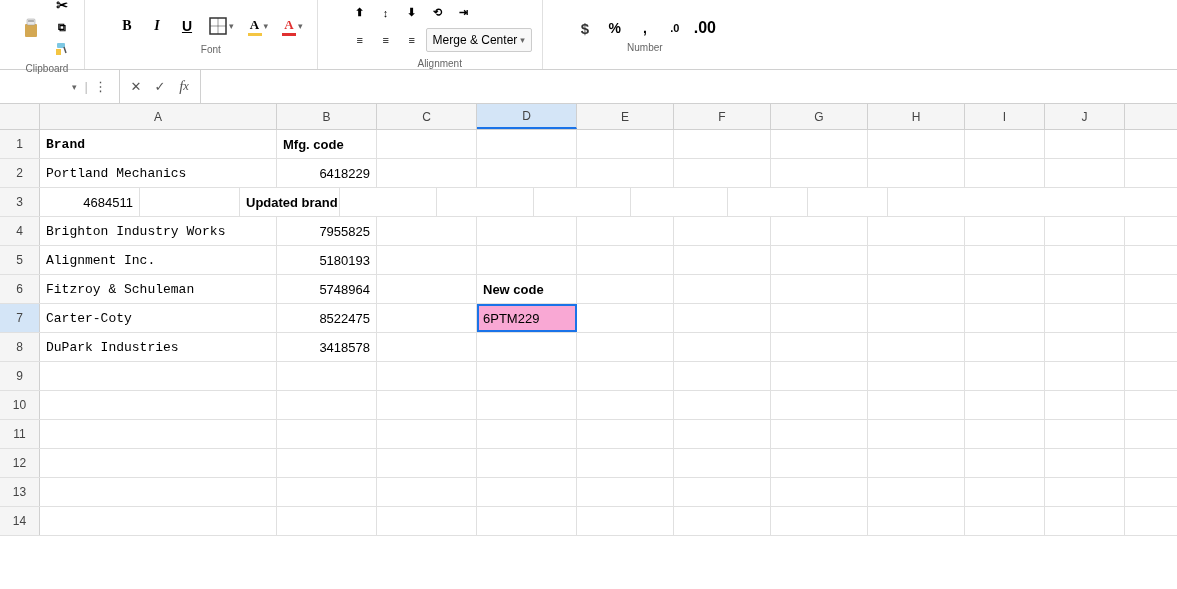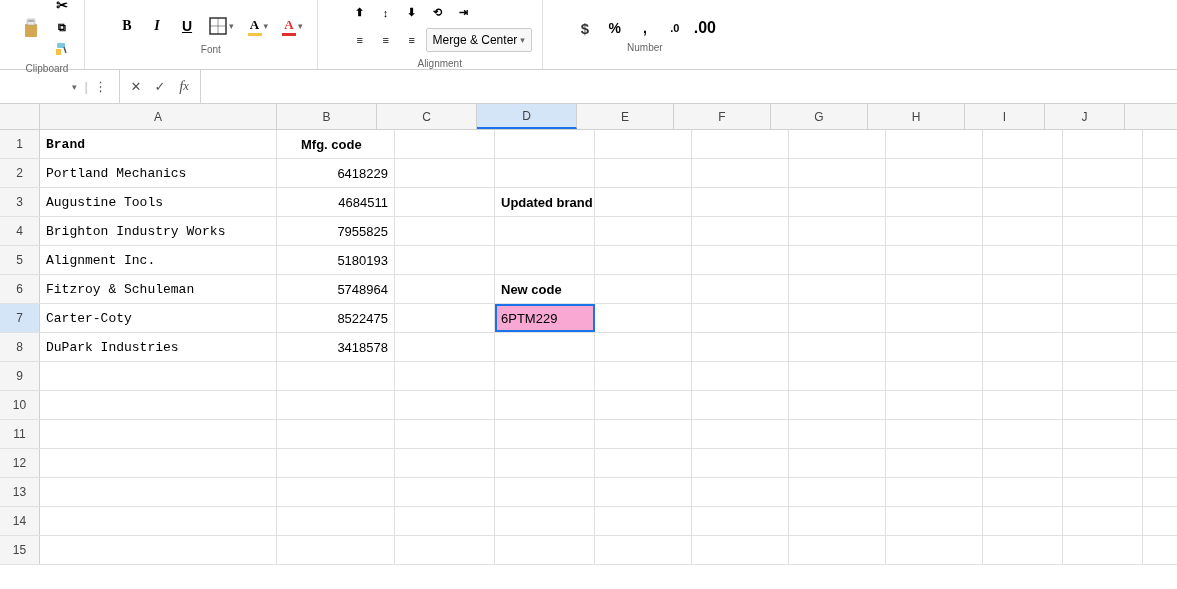--- a/index.html
+++ b/index.html
@@ -241,21 +241,21 @@
       outline-offset: -2px;
       background: #f9a8d4;
       z-index: 1;
       position: relative;
     }
 
     .cell.bold { font-weight: 700; }
     .cell.right-align { justify-content: flex-end; }
 
     .cell-col-A { width: 237px; min-width: 237px; font-family: Liberation Mono, monospace; }
-    .cell-col-B { width: 100px; min-width: 100px; margin-left: 18px; }
+    .cell-col-B { width: 100px; min-width: 100px; }
     .cell-col-C { width: 100px; min-width: 100px; }
     .cell-col-D { width: 100px; min-width: 100px; text-align: right; }
     .cell-col-E { width: 97px; min-width: 97px; }
     .cell-col-F { width: 97px; min-width: 97px; }
     .cell-col-G { width: 97px; min-width: 97px; }
     .cell-col-H { width: 97px; min-width: 97px; }
     .cell-col-I { width: 80px; min-width: 80px; }
     .cell-col-J { width: 80px; min-width: 80px; }
 
     .chevron-down {
@@ -426,21 +426,20 @@
         <div class="cell cell-col-E"></div>
         <div class="cell cell-col-F"></div>
         <div class="cell cell-col-G"></div>
         <div class="cell cell-col-H"></div>
         <div class="cell cell-col-I"></div>
         <div class="cell cell-col-J"></div>
       </div>
 
       <div class="grid-row">
         <div class="row-num">3</div>
-        <div class="cell cell-col-A">Augustine Tools</div>
         <div class="cell cell-col-B right-align">4684511</div>
         <div class="cell cell-col-C"></div>
         <div class="cell cell-col-D bold">Updated brand</div>
         <div class="cell cell-col-E"></div>
         <div class="cell cell-col-F"></div>
         <div class="cell cell-col-G"></div>
         <div class="cell cell-col-H"></div>
         <div class="cell cell-col-I"></div>
         <div class="cell cell-col-J"></div>
       </div>
@@ -586,28 +585,15 @@
           <div class="cell cell-col-B"></div>
           <div class="cell cell-col-C"></div>
           <div class="cell cell-col-D"></div>
           <div class="cell cell-col-E"></div>
           <div class="cell cell-col-F"></div>
           <div class="cell cell-col-G"></div>
           <div class="cell cell-col-H"></div>
           <div class="cell cell-col-I"></div>
           <div class="cell cell-col-J"></div>
         </div>
-      <div class="grid-row">
-          <div class="row-num">15</div>
-          <div class="cell cell-col-A"></div>
-          <div class="cell cell-col-B"></div>
-          <div class="cell cell-col-C"></div>
-          <div class="cell cell-col-D"></div>
-          <div class="cell cell-col-E"></div>
-          <div class="cell cell-col-F"></div>
-          <div class="cell cell-col-G"></div>
-          <div class="cell cell-col-H"></div>
-          <div class="cell cell-col-I"></div>
-          <div class="cell cell-col-J"></div>
-        </div>
     </div>
   </div>
 </div>
 
 </body></html>

